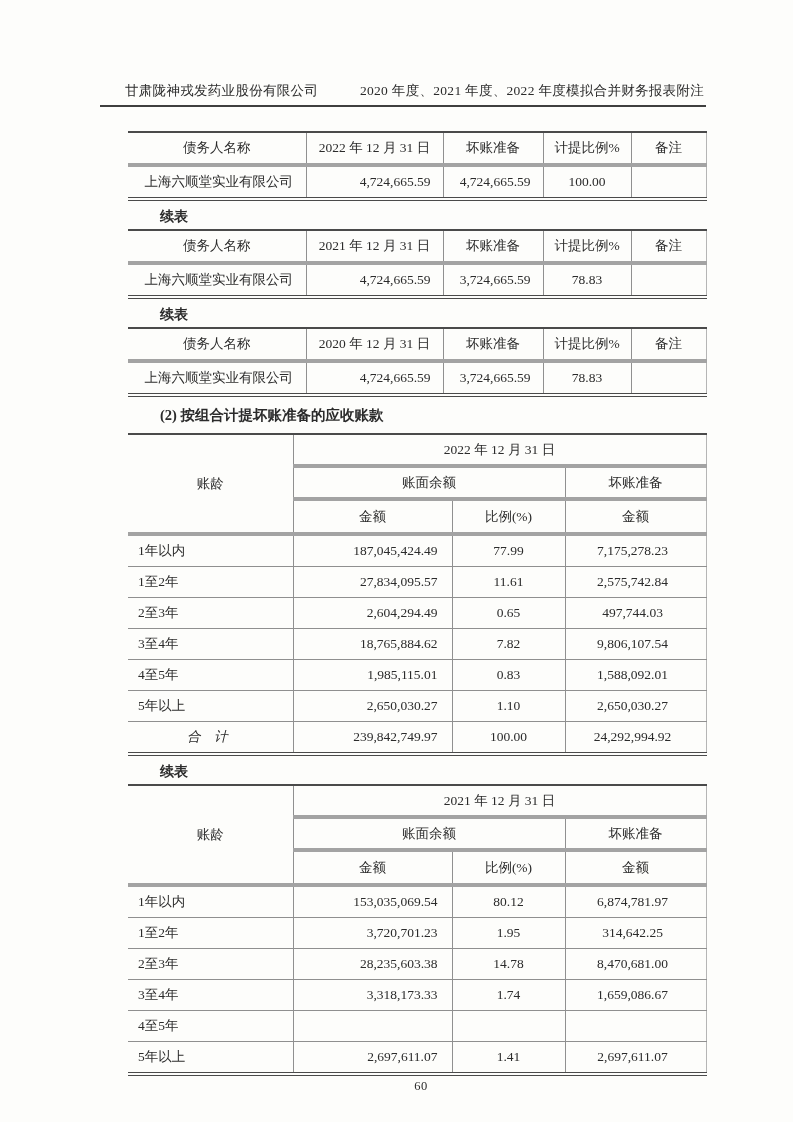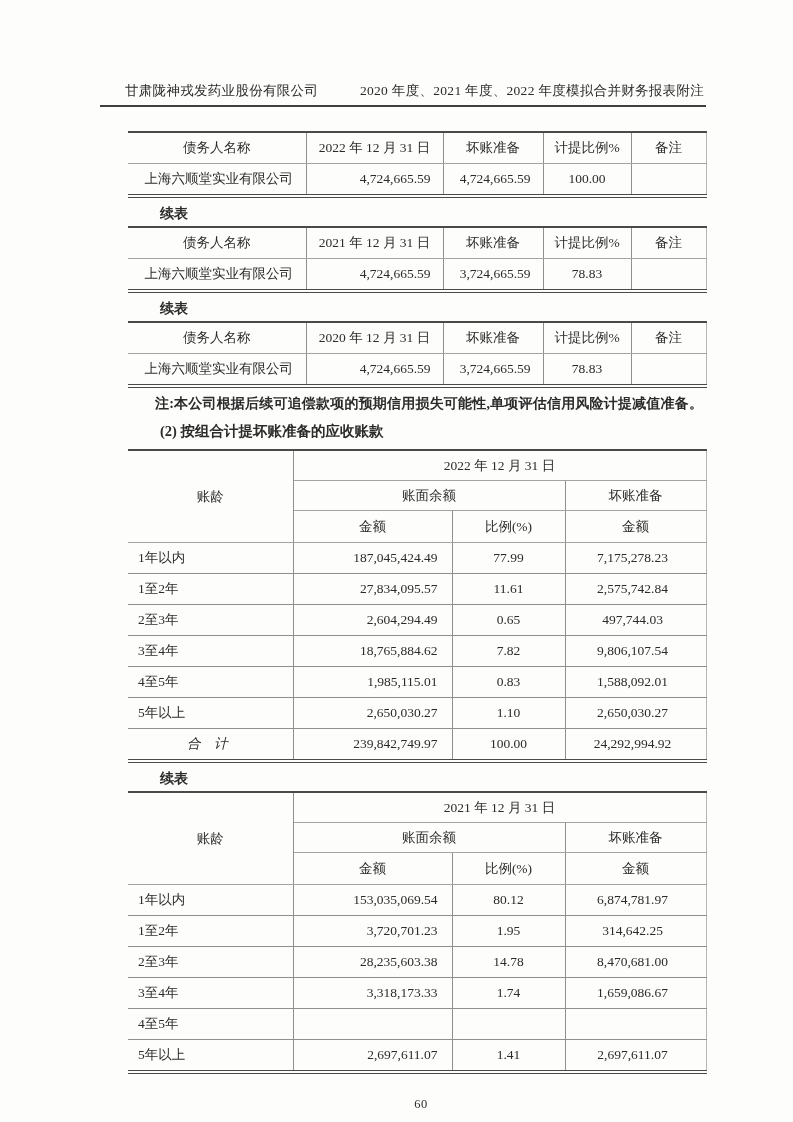--- a/index.html
+++ b/index.html
@@ -23,21 +23,21 @@
   }
   .tbl {
     border-collapse:collapse; table-layout:fixed; width:578px; margin-left:28px;
     font-size:13.5px; border-top:2px solid #4a4a4a; border-bottom:4px double #4a4a4a;
   }
   .tbl th, .tbl td {
     border-right:1px solid #909090; padding:0 6px; font-weight:normal;
     overflow:hidden; white-space:nowrap;
   }
   .tbl th:last-child, .tbl td:last-child { border-right:1px solid #b5b5b5; }
-  .tbl th { text-align:center; border-bottom:1px solid #a3a3a3; }
+  .tbl th { text-align:center; border-bottom:4px solid #a3a3a3; }
   .tbl td { border-bottom:1px solid #8f8f8f; }
 
   .debtor th, .debtor td { height:30px; }
   .debtor td:nth-child(1) { text-align:center; padding-left:10px; }
   .debtor td:nth-child(2), .debtor td:nth-child(3) { text-align:right; padding-right:12px; }
   .debtor td:nth-child(4) { text-align:center; }
 
   .aging thead tr:nth-child(1) th { height:29px; }
   .aging thead tr:nth-child(2) th { height:29px; }
   .aging thead tr:nth-child(3) th { height:31px; }
@@ -48,21 +48,21 @@
   .aging td:nth-child(4) { text-align:center; padding-right:12px; }
   .aging-total tbody tr:last-child td:first-child { text-align:center; padding-left:0;font-style:italic; }
 
   .cont { font-size:14px; font-weight:600; margin:6px 0 0 60px; line-height:20px; }
   .tbl + .cont { margin-top:6px; }
   .gap-s { margin-top:2px; }
   .gap-t1 { margin-top:24px; }
   .note { font-size:14px; font-weight:600; margin:6px 0 0 55px; line-height:19px; letter-spacing:.2px; }
   .section { font-size:14.5px; font-weight:600; margin:9px 0 8px 60px; line-height:19px; }
   .gap-t4 { margin-top:0px; }
-  .doc-footer { margin-top:24px; text-align:center; transform:translateX(18px); line-height:1.05; }
+  .doc-footer { margin-top:4px; text-align:center; transform:translateX(18px); line-height:1.05; }
   .doc-footer .pg { font-size:12.5px; letter-spacing:.5px; }
   .doc-footer .doc-no { font-size:16px; letter-spacing:.5px; }
 </style>
 </head>
 <body>
 
 <div class="page">
 
   <span class="edge-mark" style="top:72px"></span>
   <span class="edge-mark" style="top:186px"></span>
@@ -162,21 +162,20 @@
         <tr>
           <td>上海六顺堂实业有限公司</td>
           <td>4,724,665.59</td>
           <td>3,724,665.59</td>
           <td>78.83</td>
           <td></td>
         </tr>
       </tbody>
   </table>
 
-  <p class="note">注:本公司根据后续可追偿款项的预期信用损失可能性,单项评估信用风险计提减值准备。</p>
 
   <p class="section">(2) 按组合计提坏账准备的应收账款</p>
 
   <table class="tbl aging aging-total gap-t4">
     <colgroup>
         <col style="width:165px">
         <col style="width:159px">
         <col style="width:113px">
         <col style="width:141px">
       </colgroup>

